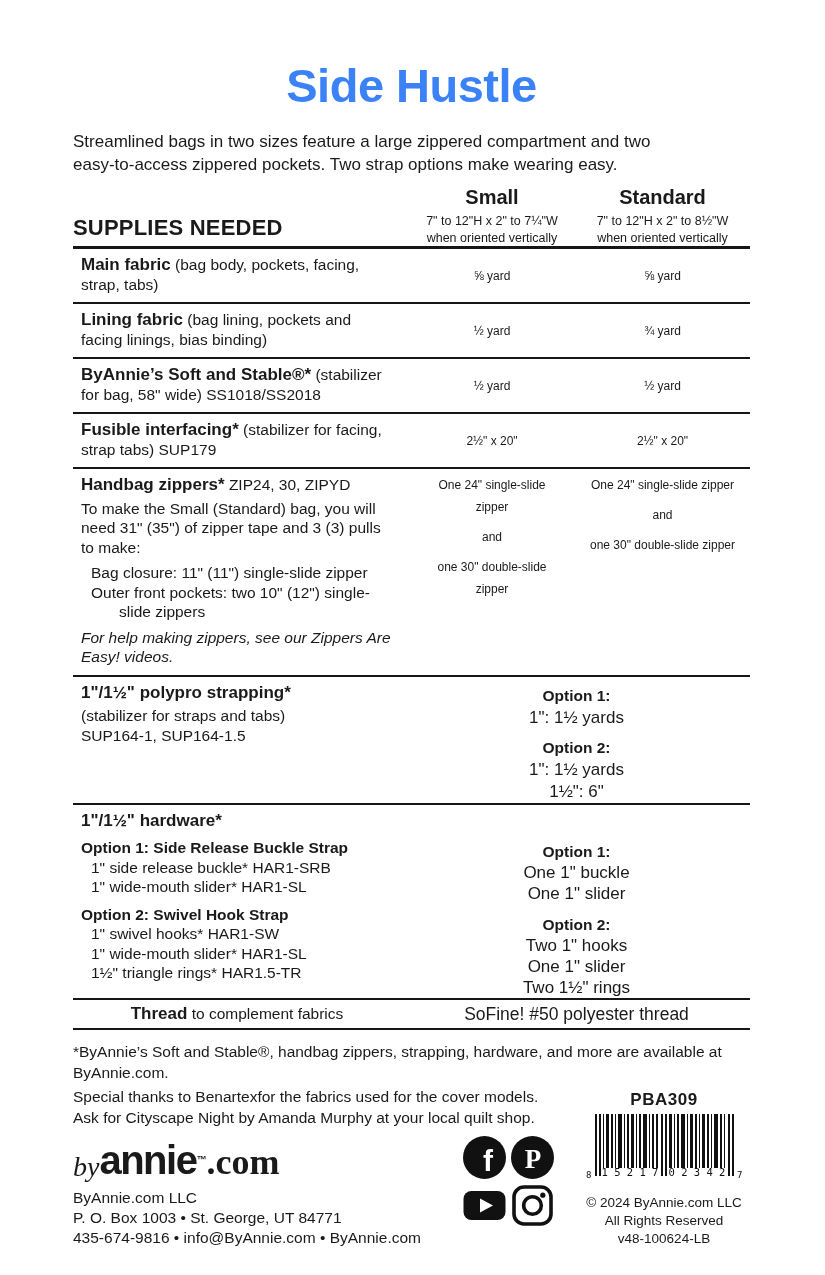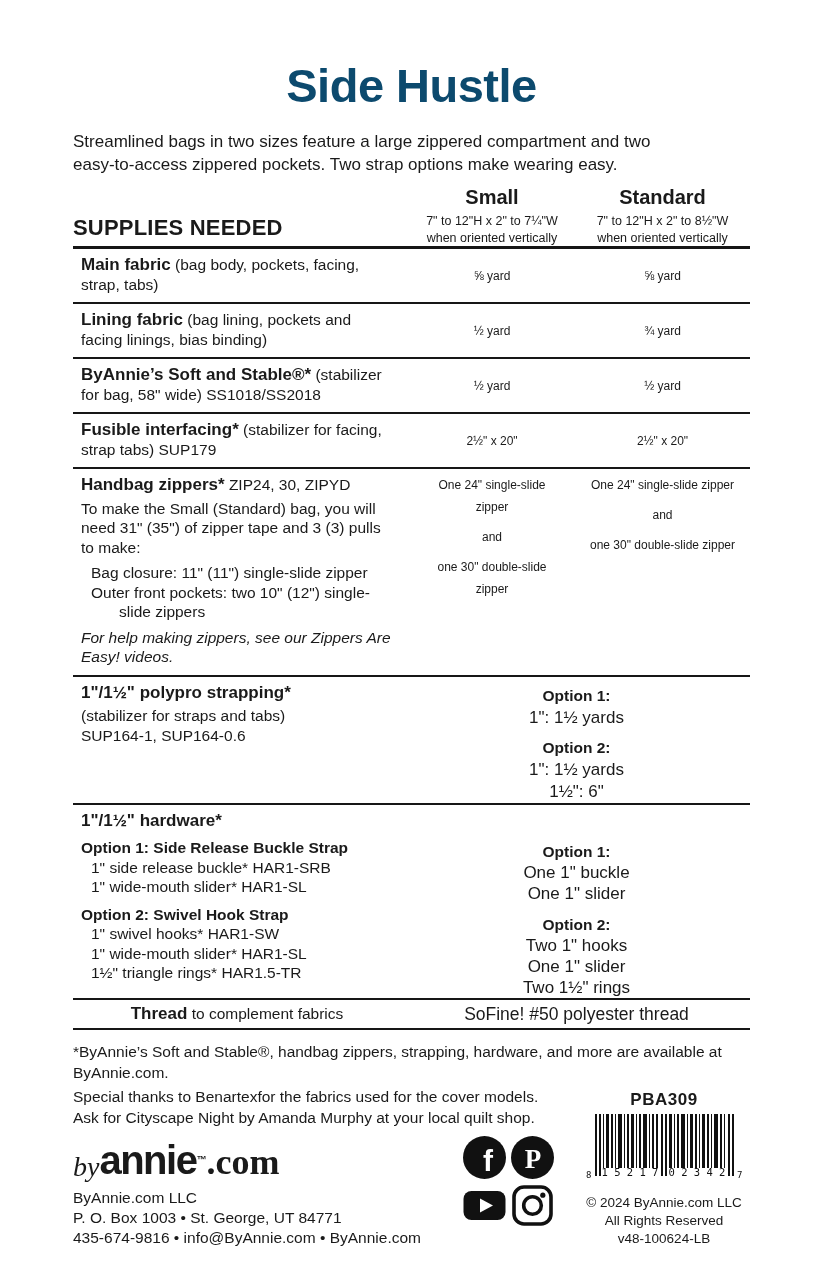--- a/index.html
+++ b/index.html
@@ -5,21 +5,21 @@
   * { margin:0; padding:0; box-sizing:border-box; }
   html,body { background:#e8e8e8; }
   .page {
     width:825px; height:1275px; background:#ffffff; color:#1a1a1a;
     font-family:"Liberation Sans", sans-serif; position:relative; overflow:hidden;
     margin:0 auto;
   }
   .content { padding-left:73px; width:750px; }
 
   .title { font-size:47px; font-weight:800; letter-spacing:-0.5px; text-align:center;
-           margin-top:60px; line-height:52px; color:#0c4a6e; width:677px; }
+           margin-top:60px; line-height:52px; color:#3b82f6; width:677px; }
   .desc  { margin-top:18px; font-size:17px; line-height:23px; width:677px; }
 
   
   .hdr { display:flex; width:677px; margin-top:8px; align-items:flex-end; }
   .hdr-left { width:348px; padding-bottom:5px; }
   .supplies { font-size:22px; font-weight:800; letter-spacing:0.2px; }
   .hdr-col { width:142px; text-align:center; }
   .hdr-col.std { width:187px; padding-left:12px; }
   .col-label { font-size:20px; font-weight:600; line-height:26px; }
   .col-size  { font-size:12.5px; line-height:16.5px; margin-top:3px; }
@@ -144,21 +144,21 @@
           <div>One 24" single-slide zipper</div>
           <div class="and">and</div>
           <div>one 30" double-slide zipper</div>
         </div>
       </div>
 
       <div class="row">
         <div class="cl">
           <div class="lead">1"/1½" polypro strapping*</div>
           <div class="gap4">(stabilizer for straps and tabs)</div>
-          <div>SUP164-1, SUP164-0.6</div>
+          <div>SUP164-1, SUP164-1.5</div>
         </div>
         <div class="cspan top">
           <div class="optlabel">Option 1:</div>
           <div>1": 1½ yards</div>
           <div class="optlabel gap8">Option 2:</div>
           <div>1": 1½ yards</div>
           <div>1½": 6"</div>
         </div>
       </div>
 

